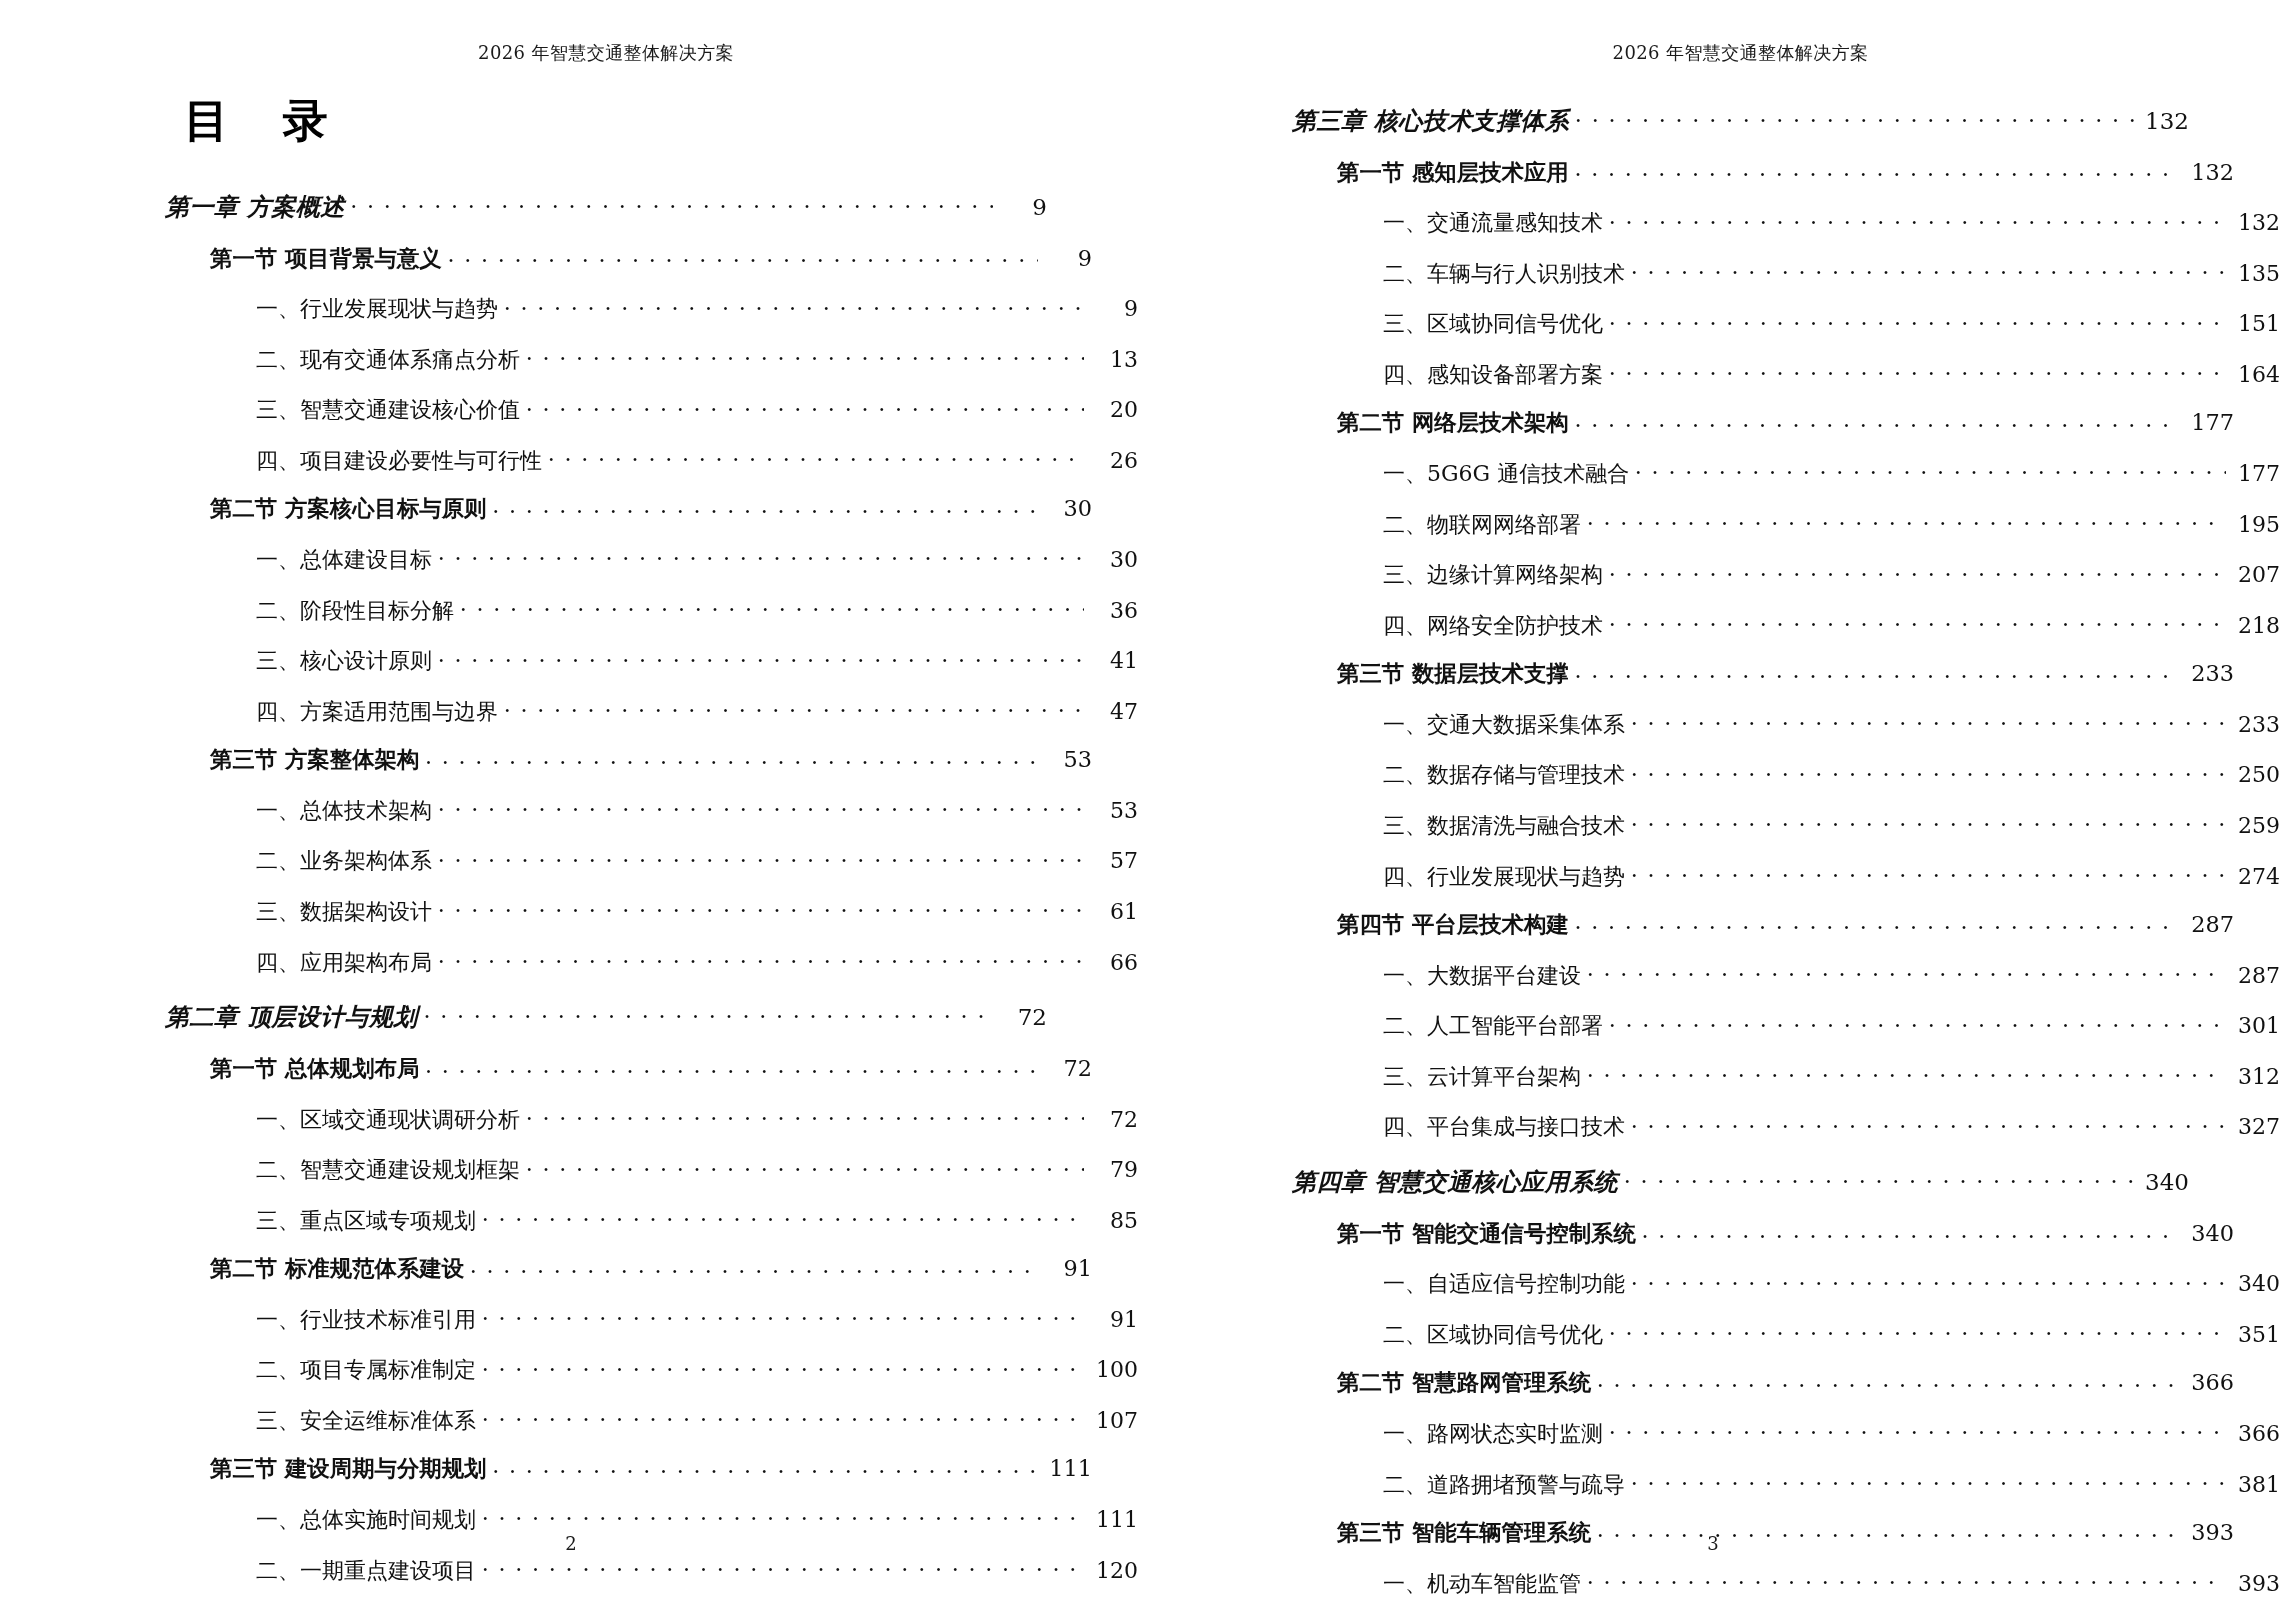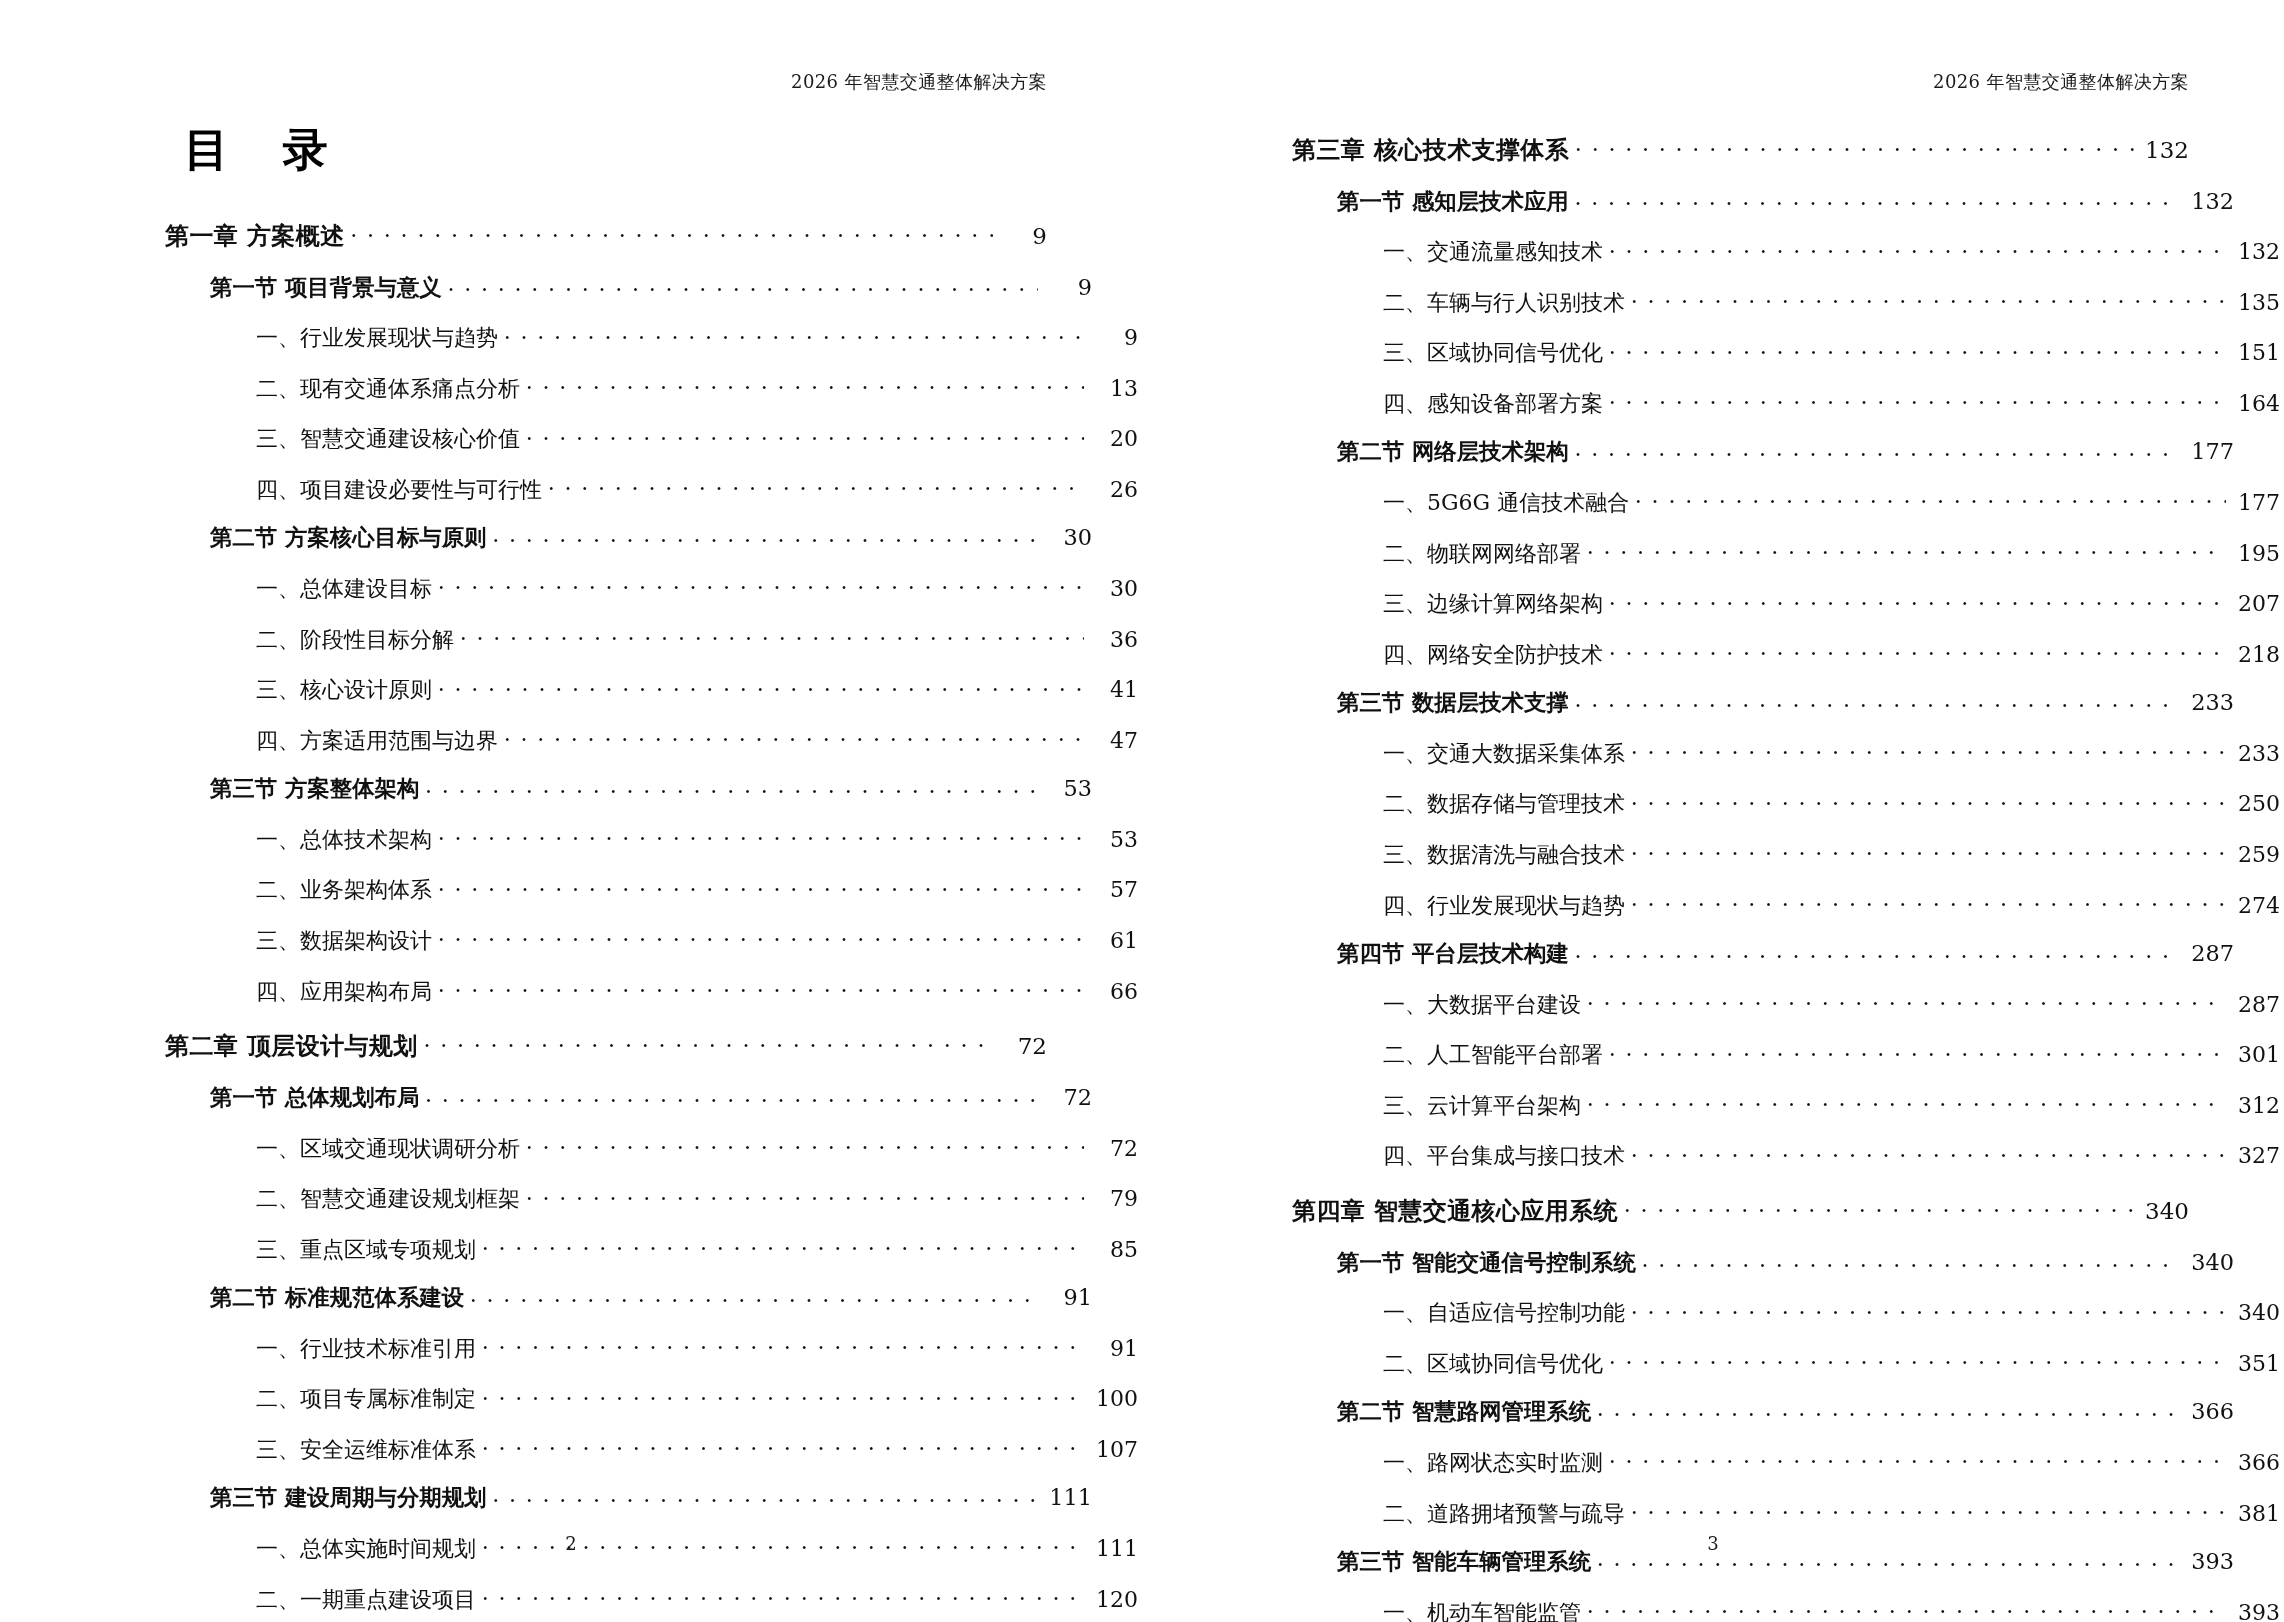--- a/index.html
+++ b/index.html
@@ -27,25 +27,25 @@
     width: 1142px;
     height: 1623px;
     box-sizing: border-box;
     background: #ffffff;
   }
 
   .page-left  { padding: 0 95px 0 165px; }
   .page-right { padding: 0 95px 0 150px; }
 
   .running-head {
-    text-align: right;
+    text-align: center;
     font-size: 18px;
     letter-spacing: 0.4px;
     color: #1a1a1a;
-    padding-top: 70px;
+    padding-top: 41px;
     font-family: "DejaVu Serif", "Liberation Serif", serif;
     white-space: nowrap;
   }
 
   .toc-title {
     text-align: left;
     font-size: 45px;
     font-weight: 700;
     letter-spacing: 19px;
     text-indent: 19px;
@@ -91,21 +91,21 @@
     font-weight: 400;
     padding: 12.3px 0 12.3px 0;
     margin-left: 91px;
     justify-content: space-between;
   }
 
   .entry-label {
     flex: 0 0 auto;
     padding-right: 4.3px;
   }
-  .lvl-chapter .entry-label { letter-spacing: 0.4px; }
+  .lvl-chapter .entry-label { letter-spacing: 0.4px; font-style: italic; }
 
   .entry-dots {
     flex: 1 1 auto;
     overflow: hidden;
     position: relative;
     height: 1em;
     margin: 0 5.8px 0 1.4px;
   }
   .entry-dots::after {
     content: ". . . . . . . . . . . . . . . . . . . . . . . . . . . . . . . . . . . . . . . . . . . . . . . . . . . . . . . . . . . . . . . . . . . . . . . . . . . . . . . . . . . . . . . . . . . . . . . . . . . . . . . . . . . . . . . . . . . . . . . . . . . . . . . . . .";

